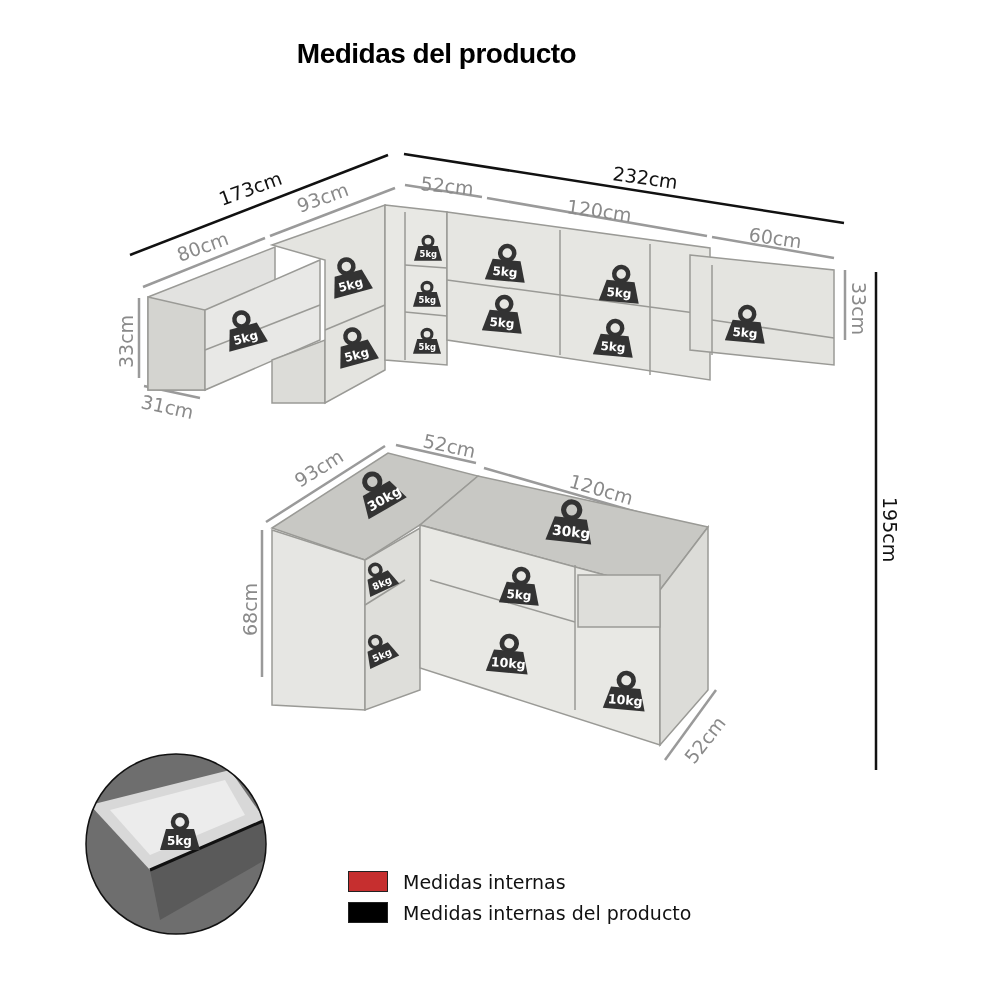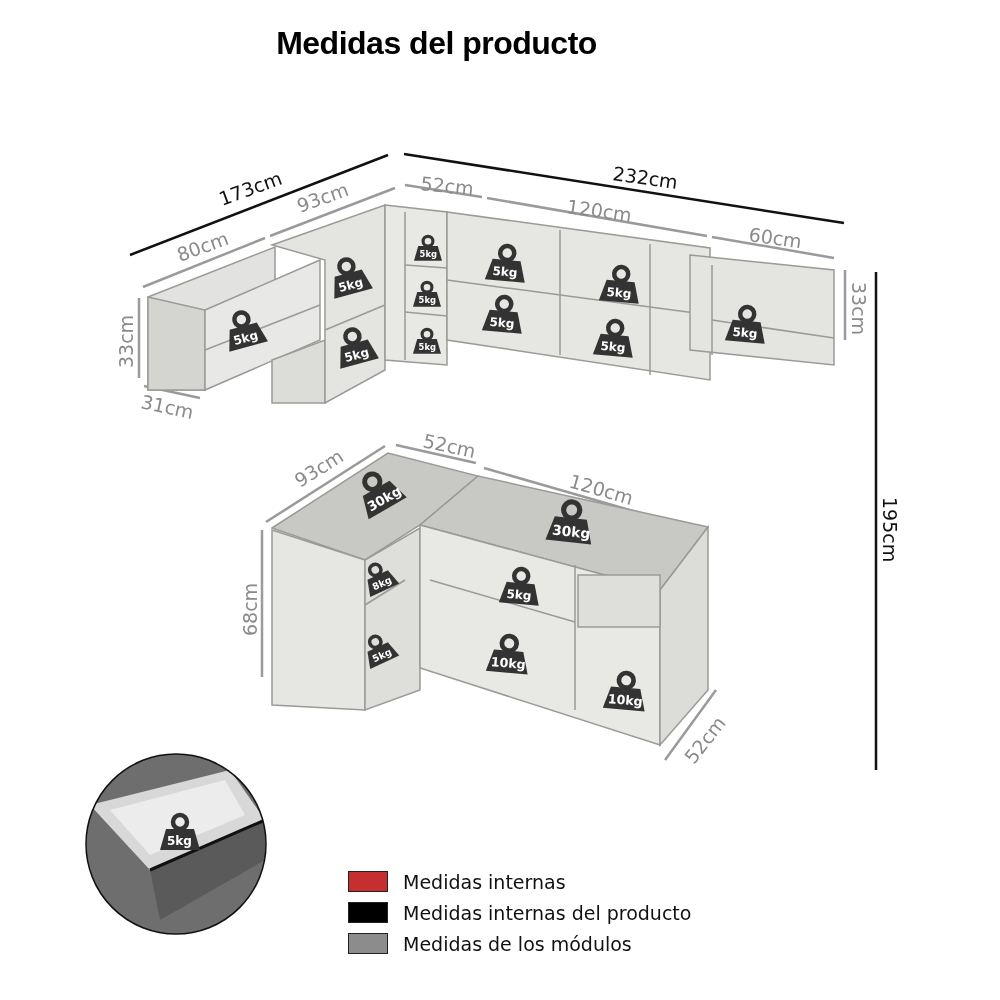--- a/index.html
+++ b/index.html
@@ -1,17 +1,17 @@
 <!DOCTYPE html>
 <html><head>
 <meta charset="utf-8">
 <style>
   html,body{margin:0;padding:0;background:#ffffff;}
   body{width:1000px;height:1000px;position:relative;overflow:hidden;font-family:"Liberation Sans",sans-serif;}
-  .title{position:absolute;left:0;top:25px;width:873px;text-align:center;font-size:32px;font-weight:bold;color:#000;letter-spacing:-0.5px;font-family:"Liberation Sans",sans-serif;}
+  .title{position:absolute;left:0;top:38px;width:873px;text-align:center;font-size:28px;font-weight:bold;color:#000;letter-spacing:-0.5px;font-family:"Liberation Sans",sans-serif;}
   svg.diagram{position:absolute;left:0;top:0;}
   .dim-gray{font-family:"DejaVu Sans",sans-serif;font-size:19px;fill:#8a8a8a;}
   .dim-black{font-family:"DejaVu Sans",sans-serif;font-size:19px;fill:#111;}
   .wt{font-family:"DejaVu Sans",sans-serif;font-weight:bold;fill:#fff;}
   .legend{position:absolute;left:348px;top:866px;text-align:center;}
   .legend-row{display:flex;align-items:center;height:31px;}
   .swatch{width:40px;height:21px;border:1px solid #222;box-sizing:border-box;margin-right:15px;}
   .legend-label{font-family:"DejaVu Sans",sans-serif;font-size:19px;color:#111;}
 </style>
 </head>
@@ -215,17 +215,13 @@
 
 <div class="legend">
   <div class="legend-row">
     <div class="swatch" style="background:#c62f2f"></div>
     <span class="legend-label">Medidas internas</span>
   </div>
   <div class="legend-row">
     <div class="swatch" style="background:#000000"></div>
     <span class="legend-label">Medidas internas del producto</span>
   </div>
-  <div class="legend-row">
-    <div class="swatch" style="background:#8c8c8c"></div>
-    <span class="legend-label">Medidas de los módulos</span>
-  </div>
 </div>
 
 </body></html>

